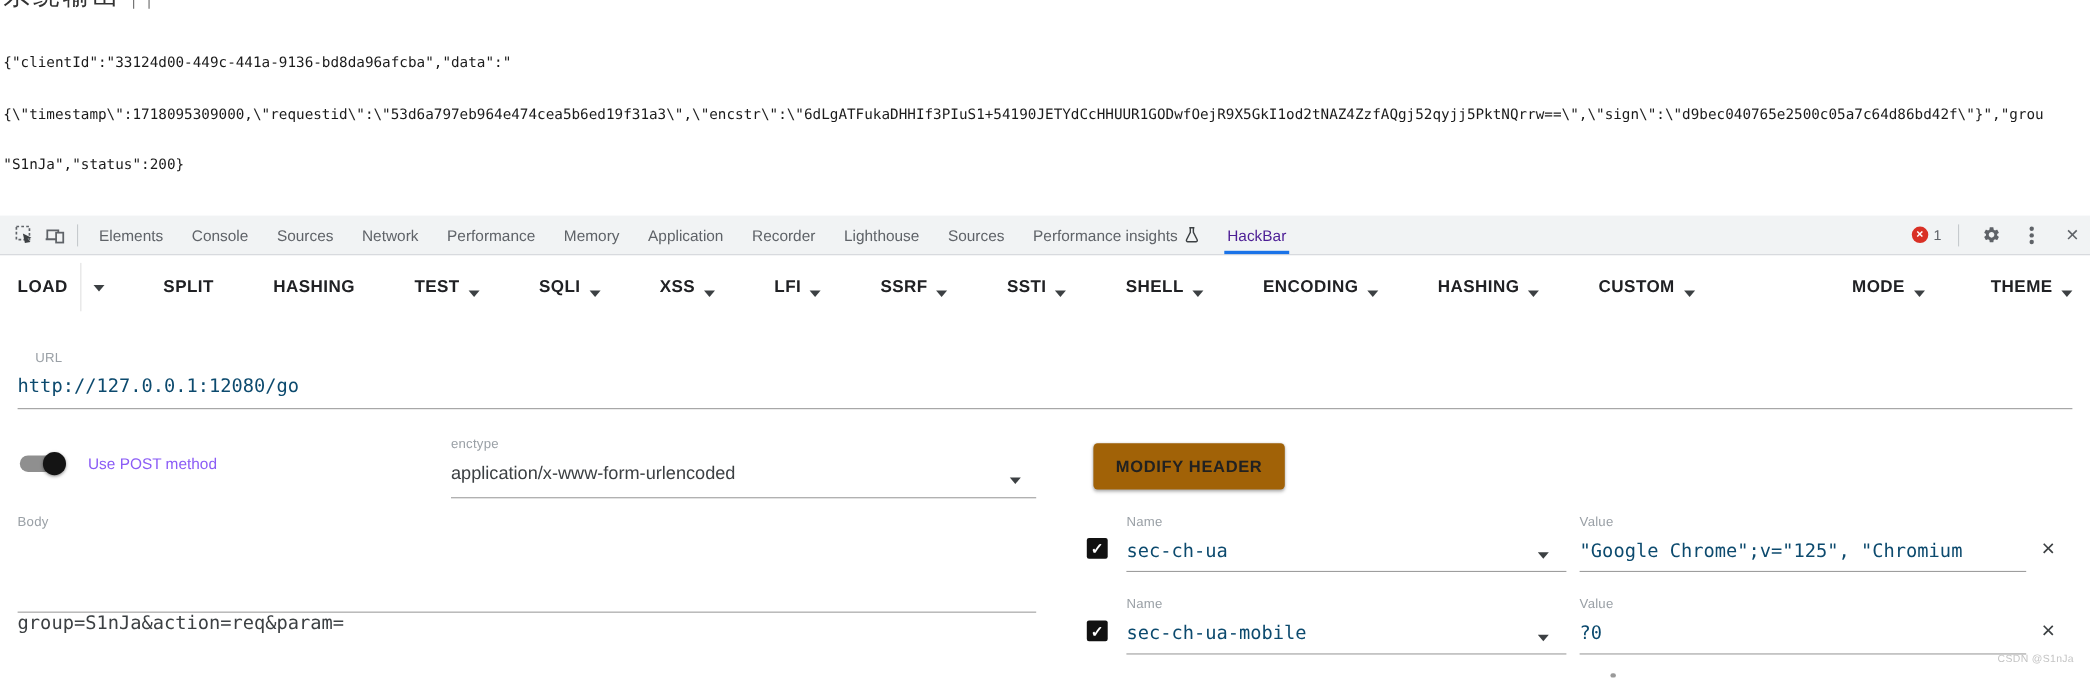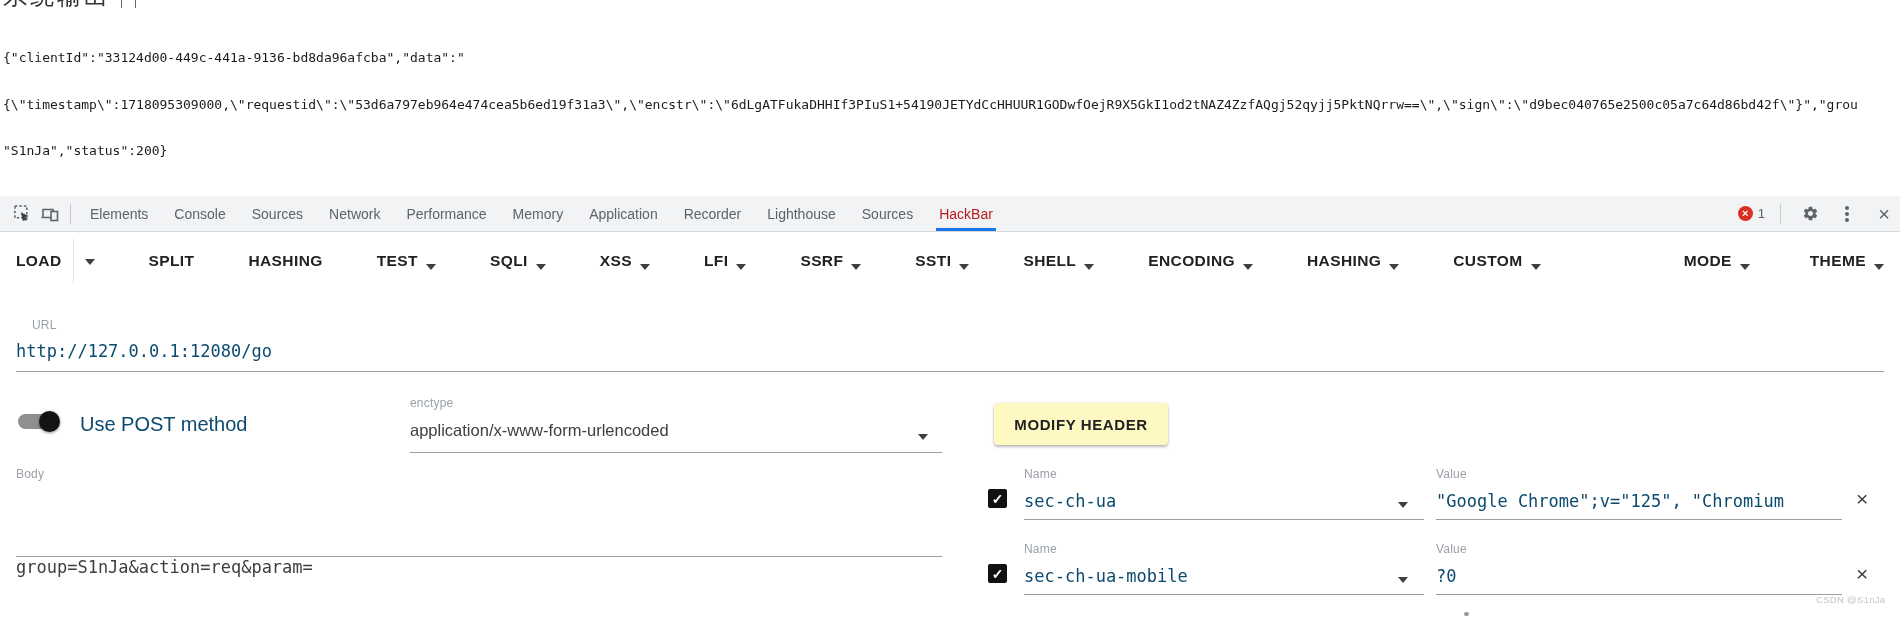--- a/index.html
+++ b/index.html
@@ -20,21 +20,21 @@
             color:#1b1b1b;white-space:pre;}
 
   
   .dt-bar{left:0;top:196px;width:1900px;height:36px;background:#f1f3f4;
           border-bottom:1px solid #d5d8dc;display:flex;align-items:center;padding-left:8px;box-sizing:border-box;}
   .dt-iconbtn{width:28px;height:28px;display:flex;align-items:center;justify-content:center;flex:none;}
   .dt-divider{width:1px;height:20px;background:#c6cacd;margin:0 6px;flex:none;}
   .dt-tabs{display:flex;align-items:stretch;height:100%;}
   .dt-tab{display:flex;align-items:center;gap:6px;padding:0 13px;font-size:14px;color:#5f6368;
           white-space:nowrap;position:relative;cursor:default;justify-content:center;}
-  .dt-tab.active{color:#b91c1c;}
+  .dt-tab.active{color:#4c1d95;}
   .dt-tab.active::after{content:"";position:absolute;left:10px;right:10px;bottom:0;height:3px;background:#1a73e8;}
   .dt-right{margin-left:auto;display:flex;align-items:center;gap:9px;padding-right:2px;}
   .err-badge{display:flex;align-items:center;gap:5px;}
   .err-circle{width:15px;height:15px;border-radius:50%;background:#d93025;color:#fff;
               display:flex;align-items:center;justify-content:center;font-size:11px;line-height:1;}
   .err-circle::before{content:"\00d7";font-weight:bold;}
   .err-count{font-size:13px;color:#5f6368;}
   .kebab{width:4px;height:4px;border-radius:50%;background:#5f6368;
          box-shadow:0 -6px 0 #5f6368,0 6px 0 #5f6368;margin:0 8px;}
   .dt-close{font-size:20px;color:#5f6368;line-height:1;}
@@ -57,28 +57,28 @@
   .fld-value{font-size:17px;color:#0c4a6e;white-space:nowrap;}
   .underline{height:1px;background:#9e9e9e;}
 
   .url-label{left:32px;top:318px;}
   .url-value{left:16px;top:341px;}
   .url-line{left:16px;top:371px;width:1868px;}
 
   .toggle{left:18px;top:414px;width:40px;height:15px;border-radius:8px;background:#8f8f8f;}
   .toggle .knob{position:absolute;right:-2px;top:-3px;width:21px;height:21px;border-radius:50%;
                 background:#141414;box-shadow:0 1px 3px rgba(0,0,0,.45);}
-  .post-label{left:80px;top:413px;font-size:20px;color:#0c4a6e;}
+  .post-label{left:80px;top:413px;font-size:14px;color:#8b5cf6;}
 
   .enc-label{left:410px;top:396px;}
   .enc-value{left:410px;top:421px;font-size:16.5px;color:#3c4043;white-space:nowrap;}
   .enc-caret{left:918px;top:432px;}
   .enc-line{left:410px;top:452px;width:532px;}
 
-  .mh-btn{left:994px;top:403px;width:174px;height:42px;background:#fef9c3;border-radius:4px;
+  .mh-btn{left:994px;top:403px;width:174px;height:42px;background:#a16207;border-radius:4px;
           box-shadow:0 0 2px rgba(0,0,0,.12),0 2px 3px rgba(0,0,0,.26);
           display:flex;align-items:center;justify-content:center;
           font-size:15px;font-weight:bold;letter-spacing:.6px;color:#212121;cursor:default;}
 
   .body-label{left:16px;top:467px;}
   .body-lines{left:16px;top:490px;font-size:17px;line-height:31px;color:#3c4043;white-space:pre;}
   .body-line{left:16px;top:556px;width:926px;}
 
   .cb{width:19px;height:19px;background:#111;border-radius:2px;display:flex;align-items:center;
       justify-content:center;}
@@ -159,20 +159,28 @@
       </div>
     <div class="dt-tab">
         <span>Recorder</span>
       </div>
     <div class="dt-tab">
         <span>Lighthouse</span>
       </div>
     <div class="dt-tab">
         <span>Sources</span>
       </div>
+    <div class="dt-tab">
+      <span>Performance insights</span>
+      <span>
+        <svg width="13" height="15" viewBox="0 0 14 16">
+          <path d="M4.5 1 h5 M5.5 1 v4.5 L1.8 12.8 a1.4 1.4 0 0 0 1.25 2 h7.9 a1.4 1.4 0 0 0 1.25-2 L8.5 5.5 V1" fill="none" stroke="#3c4043" stroke-width="1.4"></path>
+        </svg>
+      </span>
+    </div>
     <div class="dt-tab active">
         <span>HackBar</span>
       </div>
   </div>
   <div class="dt-right">
     <div class="err-badge">
       <span class="err-circle"></span>
       <span class="err-count">1</span>
     </div>
     <div class="dt-divider"></div>

